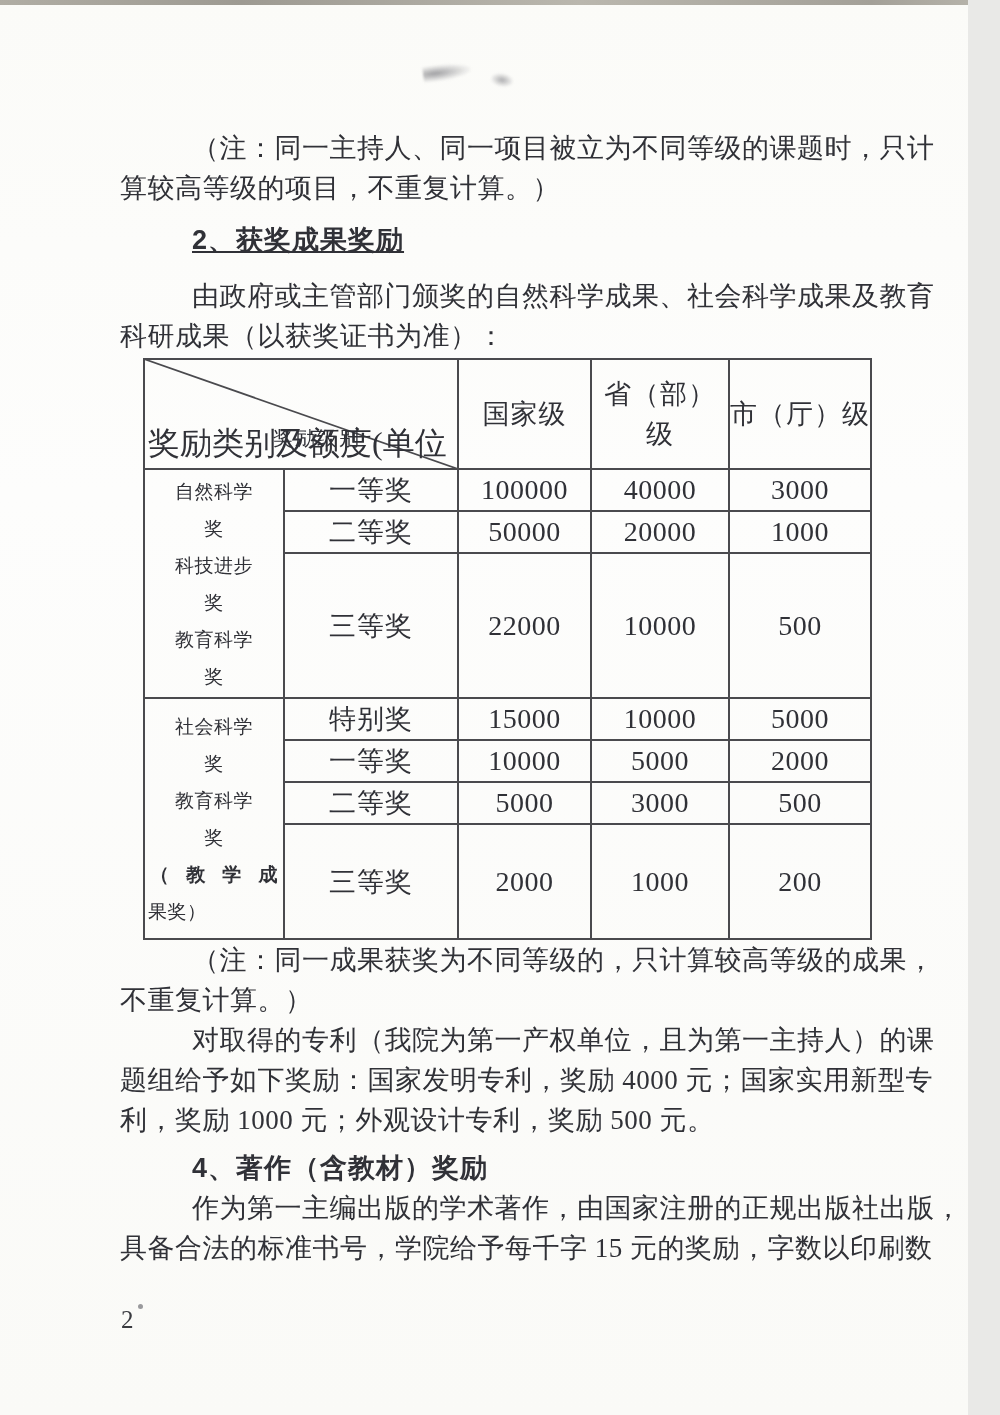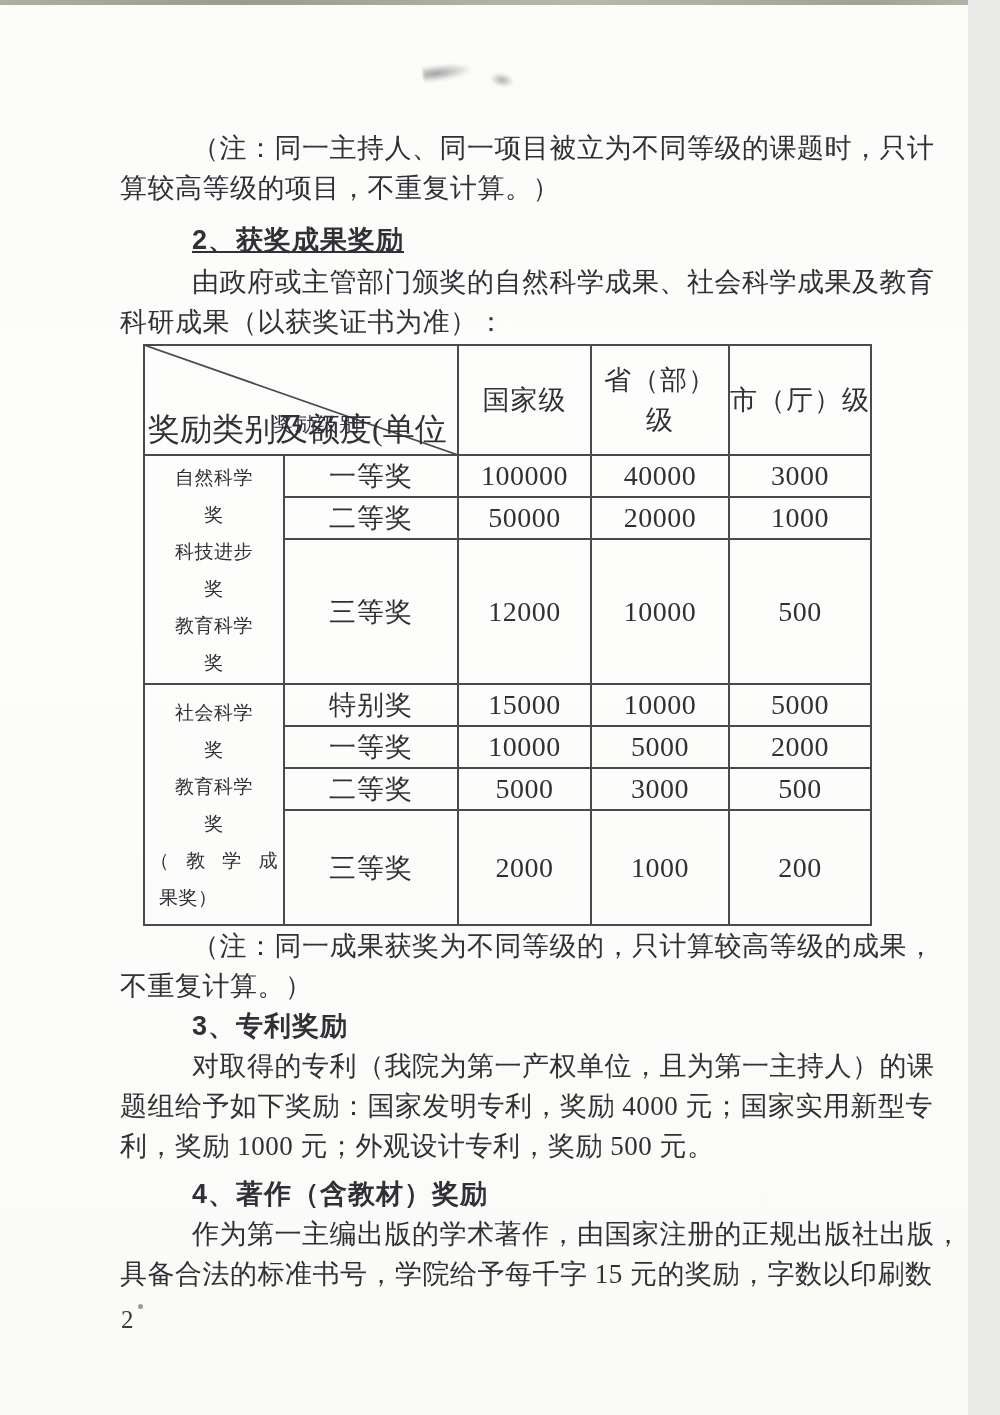--- a/index.html
+++ b/index.html
@@ -45,21 +45,21 @@
 
   .heading {
     font-family: "Liberation Sans", sans-serif;
     font-weight: 700;
     padding-left: 72px;
     white-space: nowrap;
     letter-spacing: 1px;
   }
   .mt12 { margin-top: 12px; text-decoration: underline; }
   .mt8  { margin-top: 8px; }
-  .mt2  { margin-top: 2px; }
+  .mt2  { margin-top: 16px; }
 
   table.award-table {
     border-collapse: collapse;
     table-layout: fixed;
     width: 727px;
     margin-left: 23px;
     margin-top: 2px;
   }
   .award-table td, .award-table th {
     border: 2px solid #4a4a4e;
@@ -69,22 +69,22 @@
     padding: 0;
     overflow: hidden;
   }
   .corner-cell { position: relative; }
   .corner-cell svg.diag { position: absolute; left: -1px; top: -1px; width: calc(100% + 2px); height: calc(100% + 2px); }
   .corner-tr { position: absolute; top: 10px; left: 128px; white-space: nowrap; font-size: 20px; letter-spacing: 2px; margin-top: 48px; }
   .corner-bl { position: absolute; bottom: 5px; left: 3px; white-space: nowrap; font-size: 32px; letter-spacing: 0; }
   .level-th { font-size: 27px; letter-spacing: 1px; }
   .cat-cell { font-size: 19px; }
   .cat-cell .cl { line-height: 37px; white-space: nowrap; }
-  .cat-cell .cl.spread { text-align: justify; text-align-last: justify; padding: 0 5px; }
-  .cat-cell .cl.left { text-align: left; padding-left: 14px; }
+  .cat-cell .cl.spread { text-align: justify; text-align-last: justify; padding: 0 5px; font-weight: bold; }
+  .cat-cell .cl.left { text-align: left; padding-left: 3px; }
   .grade-cell { font-size: 27px; letter-spacing: 1px; margin-left: 47px; }
   .val-cell { font-size: 28px; letter-spacing: 0.5px; }
 
   .page-num {
     position: absolute; left: 121px; top: 1306px;
     font-size: 25px; color: #3a3b40;
   }
 </style>
 </head>
 <body>
@@ -147,21 +147,21 @@
         <td class="val-cell">3000</td>
       </tr>
       <tr style="height:38px">
         <td class="grade-cell">二等奖</td>
         <td class="val-cell">50000</td>
         <td class="val-cell">20000</td>
         <td class="val-cell">1000</td>
       </tr>
       <tr style="height:145px">
         <td class="grade-cell">三等奖</td>
-        <td class="val-cell">12000</td>
+        <td class="val-cell">22000</td>
         <td class="val-cell">10000</td>
         <td class="val-cell">500</td>
       </tr>
 
       <tr style="height:38px">
         <td rowspan="4" class="cat-cell">
           <div class="cl">社会科学</div>
           <div class="cl">奖</div>
           <div class="cl">教育科学</div>
           <div class="cl">奖</div>
@@ -192,21 +192,20 @@
         <td class="val-cell">200</td>
       </tr>
     </tbody>
       </table>
 
     <div class="para">
       <div class="line indent">（注：同一成果获奖为不同等级的，只计算较高等级的成果，</div>
       <div class="line">不重复计算。）</div>
     </div>
 
-    <div class="heading">3、专利奖励</div>
 
     <div class="para">
       <div class="line indent">对取得的专利（我院为第一产权单位，且为第一主持人）的课</div>
       <div class="line">题组给予如下奖励：国家发明专利，奖励 4000 元；国家实用新型专</div>
       <div class="line">利，奖励 1000 元；外观设计专利，奖励 500 元。</div>
     </div>
 
     <div class="heading mt8">4、著作（含教材）奖励</div>
 
     <div class="para">

